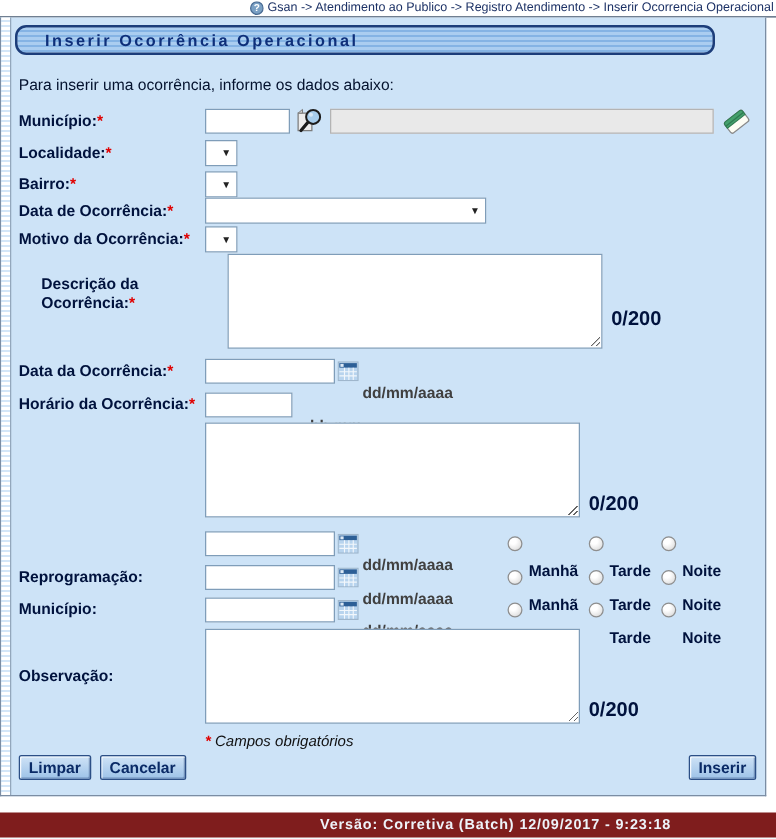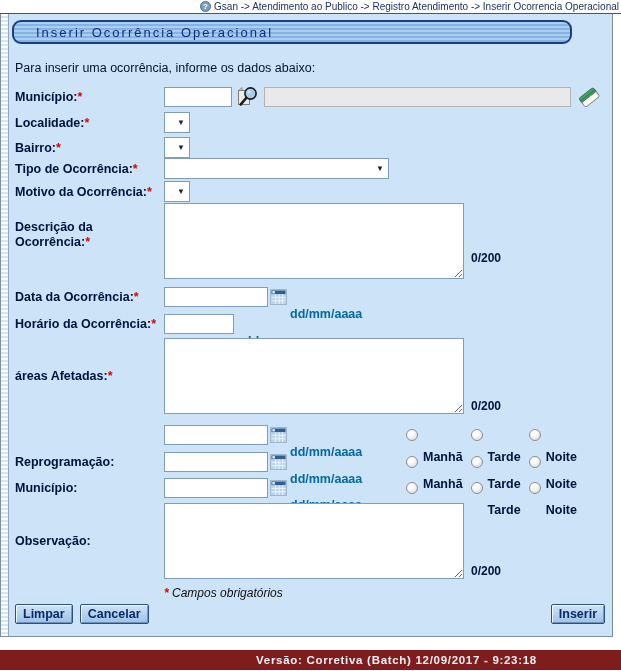--- a/index.html
+++ b/index.html
@@ -25,41 +25,41 @@
   .left-strip{
     position:absolute;left:0;top:0;bottom:0;width:7px;
     background:repeating-linear-gradient(180deg,#ffffff 0 2px,#d3e6f8 2px 4px);
     border-right:1px solid #93a7bc;
   }
   .title-bar{
     position:absolute;left:11px;top:6px;width:560px;height:24px;box-sizing:border-box;
     border:2px solid #1c3d7a;border-radius:9px;
     background:repeating-linear-gradient(180deg,#aacdf0 0 2px,#84b3e4 2px 4px);
     display:flex;align-items:center;padding-left:22px;
-    font-weight:normal;font-size:13px;letter-spacing:2px;color:#0e2f7a;
+    font-weight:bold;font-size:13px;letter-spacing:2px;color:#0e2f7a;
   }
   .intro{
     position:absolute;left:14px;top:47px;
     font-size:12.5px;color:#04122e;
   }
   
   .row{position:absolute;left:14px;right:10px;}
   .flabel{
     position:absolute;left:0;top:50%;transform:translateY(-50%);
     width:149px;font-weight:bold;font-size:12.5px;line-height:1.2;color:#00123d;
   }
   .req{color:#e00000;}
   .ctr{margin-left:149px;display:flex;align-items:center;height:100%;position:relative;}
   .ctr.ta-row{align-items:stretch;}
   #row-municipio {top:69px;height:27px;}
   #row-localidade{top:98px;height:21px;}
   #row-bairro    {top:123px;height:21px;}
   #row-tipo      {top:144px;height:21px;}
   #row-motivo    {top:167px;height:21px;}
-  #row-descricao {top:189px;height:63px;}
+  #row-descricao {top:189px;height:63px;margin-left:18px;}
   #row-data      {top:272px;height:21px;}
   #row-horario   {top:299px;height:21px;}
   #row-areas     {top:324px;height:76px;}
   #row-previsao  {top:410px;height:21px;}
   #row-reprog    {top:437px;height:21px;}
   #row-conclusao {top:463px;height:21px;}
   #row-observacao{top:489px;height:76px;}
   #row-note      {top:572px;height:14px;}
   #row-buttons   {top:590px;height:21px;display:flex;gap:7px;right:7px;}
   
@@ -78,23 +78,23 @@
   }
   .sel-sm{width:26px;} .sel-lg{width:225px;}
   .sel .selval{flex:1;font-size:12px;color:#000;overflow:hidden;}
   .sel .arr{font-size:8px;color:#222;line-height:1;}
   .ta{
     box-sizing:border-box;width:300px;height:76px;border:1px solid #7f9db9;background:#fff;
     resize:both;font:12px "Liberation Sans",sans-serif;padding:2px;color:#000;
   }
   .counter{
     align-self:flex-end;margin-left:7px;margin-bottom:1px;
-    font-weight:bold;font-size:12px;color:#00123d;
-  }
-  .hint{font-weight:bold;font-size:12.5px;color:#0369a1;margin-left:3px;white-space:nowrap;margin-top:35px;}
+    font-weight:bold;font-size:16px;color:#00123d;
+  }
+  .hint{font-weight:bold;font-size:12.5px;color:#404040;margin-left:3px;white-space:nowrap;margin-top:35px;}
   .hint.time{margin-left:14px;}
   .icon-btn{display:inline-flex;align-items:center;cursor:pointer;flex:none;}
   .cal{margin-left:2px;}
   
   .radios{position:absolute;left:391px;top:50%;transform:translateY(-50%);display:flex;align-items:center;white-space:nowrap;}
   .radio-item{display:flex;align-items:center;margin-right:8px;cursor:pointer;}
   .radio-item:last-child{margin-right:0;}
   .radio-item input{
     appearance:none;-webkit-appearance:none;width:12px;height:12px;margin:0 5px 0 0;
     border:1px solid #8e8e8e;border-radius:50%;
@@ -180,21 +180,21 @@
     <div class="flabel"><span>Bairro:</span><span class="req">*</span></div>
     <div class="ctr">
       <div class="sel sel-sm">
         <span class="selval"></span>
         <span class="arr">▼</span>
       </div>
     </div>
   </div>
 
   <div class="row" id="row-tipo">
-    <div class="flabel"><span>Tipo de Ocorrência:</span><span class="req">*</span></div>
+    <div class="flabel"><span>Data de Ocorrência:</span><span class="req">*</span></div>
     <div class="ctr">
       <div class="sel sel-lg">
         <span class="selval"></span>
         <span class="arr">▼</span>
       </div>
     </div>
   </div>
 
   <div class="row" id="row-motivo">
     <div class="flabel"><span>Motivo da Ocorrência:</span><span class="req">*</span></div>
@@ -232,21 +232,20 @@
 
   <div class="row" id="row-horario">
     <div class="flabel"><span>Horário da Ocorrência:</span><span class="req">*</span></div>
     <div class="ctr">
       <input class="ti w70" type="text" value="" style="">
       <span class="hint time">hh:mm</span>
     </div>
   </div>
 
   <div class="row" id="row-areas">
-    <div class="flabel"><span>áreas Afetadas:</span><span class="req">*</span></div>
     <div class="ctr ta-row">
       <textarea class="ta" style=""></textarea>
       <span class="counter">0/200</span>
     </div>
   </div>
 
   <div class="row" id="row-previsao">
     <div class="ctr">
       <input class="ti w104" type="text" value="" style="">
       <span class="icon-btn cal">

